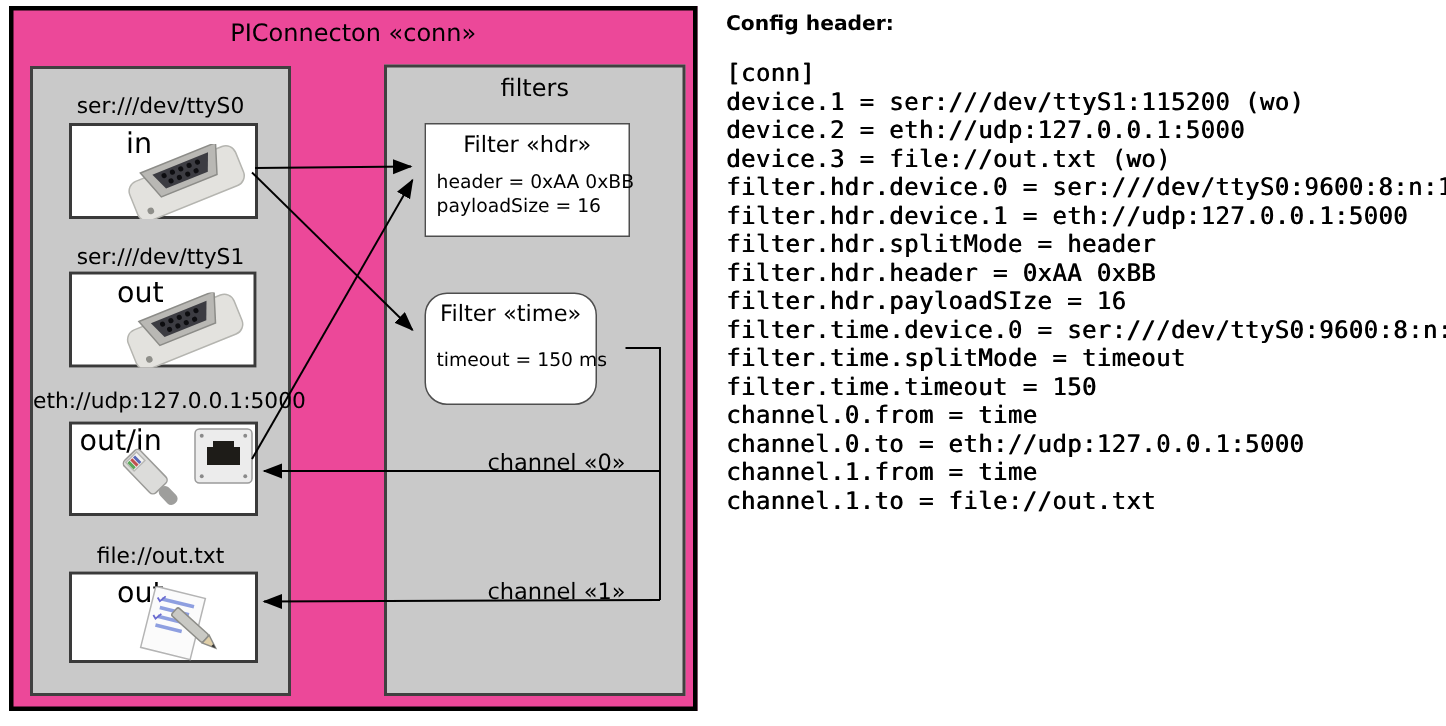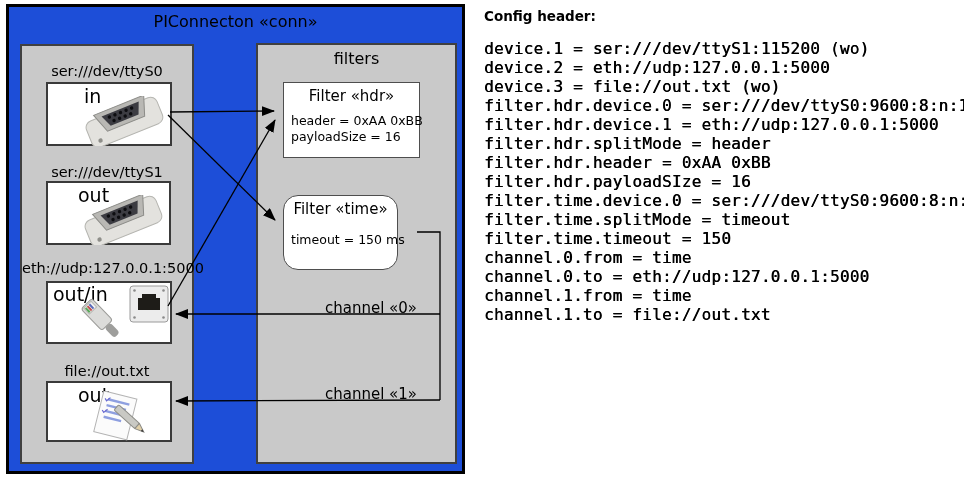--- a/index.html
+++ b/index.html
@@ -3,21 +3,21 @@
 <meta charset="utf-8">
 <style>
   html,body{margin:0;padding:0;background:#fff;}
   .stage{
     position:relative;width:964px;height:484px;background:#fff;overflow:hidden;
     font-family:"DejaVu Sans",sans-serif;color:#000;
   }
   
   .diagram{
     position:absolute;left:6px;top:4px;width:459px;height:470px;
-    background:#1d4ed8;border:3px solid #000;box-sizing:border-box;
+    background:#ec4899;border:3px solid #000;box-sizing:border-box;
   }
   .diagram-title{
     position:absolute;left:0;top:5px;width:100%;text-align:center;
     font-size:16px;color:#000;
   }
   .grp{
     position:absolute;background:#c9c9c9;border:2px solid #404040;box-sizing:border-box;
   }
   .grp-devices{left:11px;top:37px;width:174px;height:420px;}
   .grp-filters{left:247px;top:36px;width:201px;height:421px;}
@@ -185,20 +185,21 @@
       <line x1="168" y1="115" x2="275" y2="220" marker-end="url(#arr)"></line>
       <polyline points="417,232 440,232 440,400"></polyline>
       <line x1="440" y1="314" x2="176" y2="314" marker-end="url(#arr)"></line>
       <line x1="440" y1="400" x2="176" y2="401" marker-end="url(#arr)"></line>
     </g>
   </svg>
 
   <div class="config">
     <div class="config-heading">Config header:</div>
     <div class="config-body">
+      <div class="config-line">[conn]</div>
       <div class="config-line">device.1 = ser:///dev/ttyS1:115200 (wo)</div>
       <div class="config-line">device.2 = eth://udp:127.0.0.1:5000</div>
       <div class="config-line">device.3 = file://out.txt (wo)</div>
       <div class="config-line">filter.hdr.device.0 = ser:///dev/ttyS0:9600:8:n:1</div>
       <div class="config-line">filter.hdr.device.1 = eth://udp:127.0.0.1:5000</div>
       <div class="config-line">filter.hdr.splitMode = header</div>
       <div class="config-line">filter.hdr.header = 0xAA 0xBB</div>
       <div class="config-line">filter.hdr.payloadSIze = 16</div>
       <div class="config-line">filter.time.device.0 = ser:///dev/ttyS0:9600:8:n:1</div>
       <div class="config-line">filter.time.splitMode = timeout</div>

